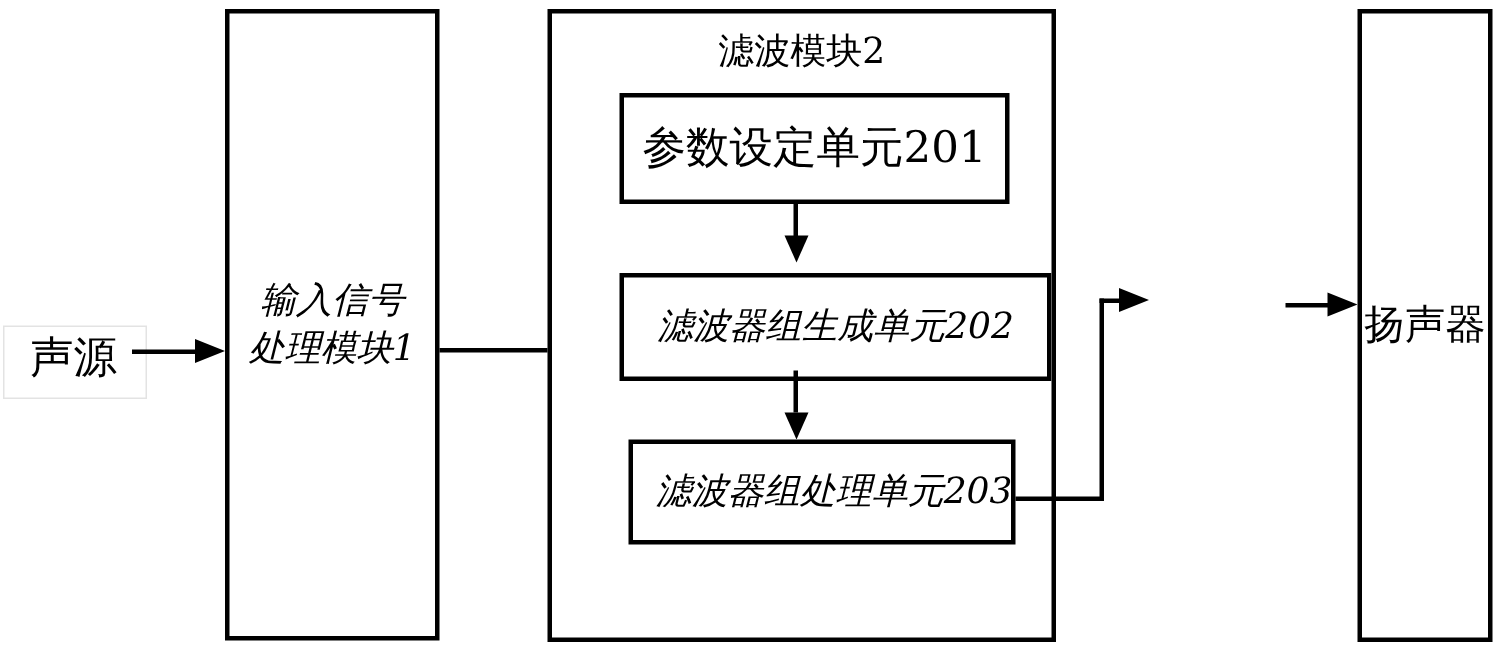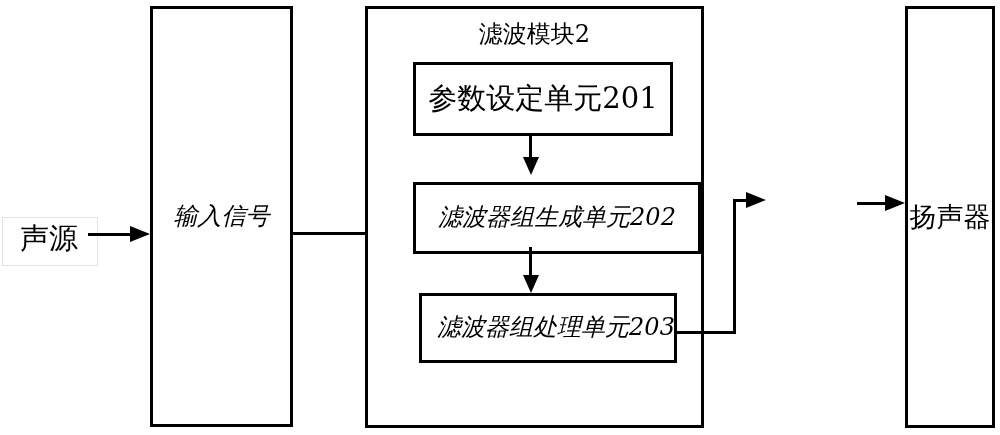--- a/index.html
+++ b/index.html
@@ -87,20 +87,21 @@
 
   <div class="artifact"></div>
 
   <div class="source-label">声源</div>
 
   <div class="hline" style="left:88px; top:233px; width:44px; height:3px;"></div>
   <div class="arr-r" style="left:130px; top:226px;"></div>
 
   <div class="box txt-28" style="left:150px; top:6px; width:143px; height:421px;">
     <span class="line">输入信号</span>
+    <span class="line">处理模块1</span>
   </div>
 
   <div class="hline" style="left:293px; top:232px; width:94px; height:3px;"></div>
   <div class="vline" style="left:384px; top:232px; width:3px; height:102px;"></div>
   <div class="hline" style="left:384px; top:331px; width:17px; height:3px;"></div>
   <div class="arr-r" style="left:399px; top:324px;"></div>
 
   <div class="box" style="left:365px; top:6px; width:339px; height:422px; justify-content:flex-start;">
     <div class="outer-title">滤波模块2</div>
   </div>

